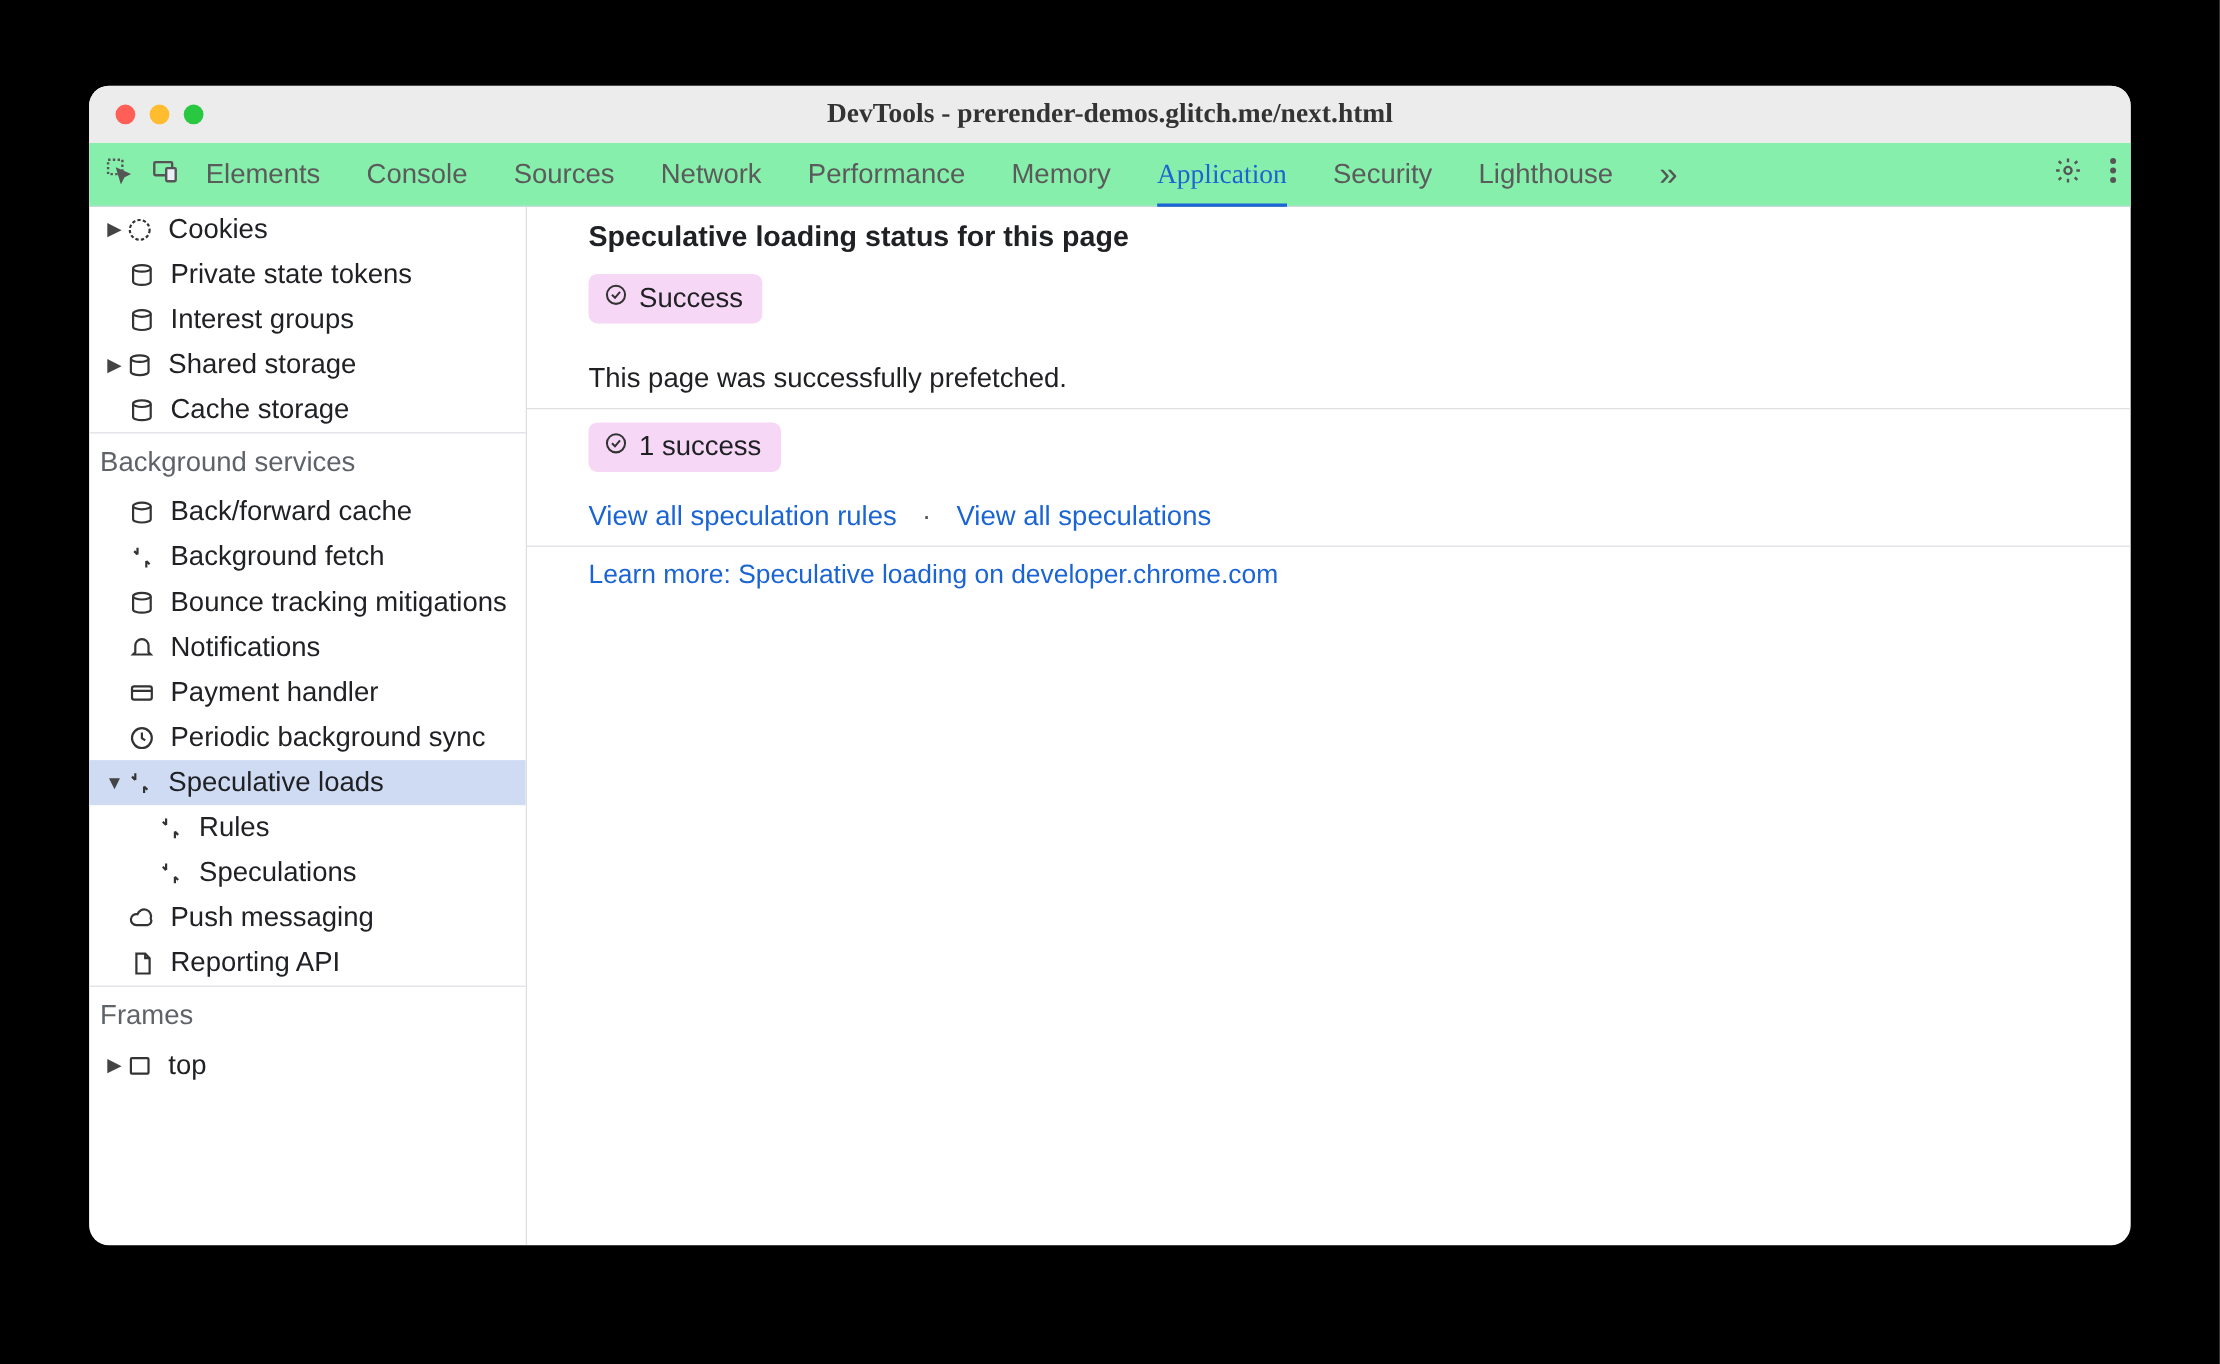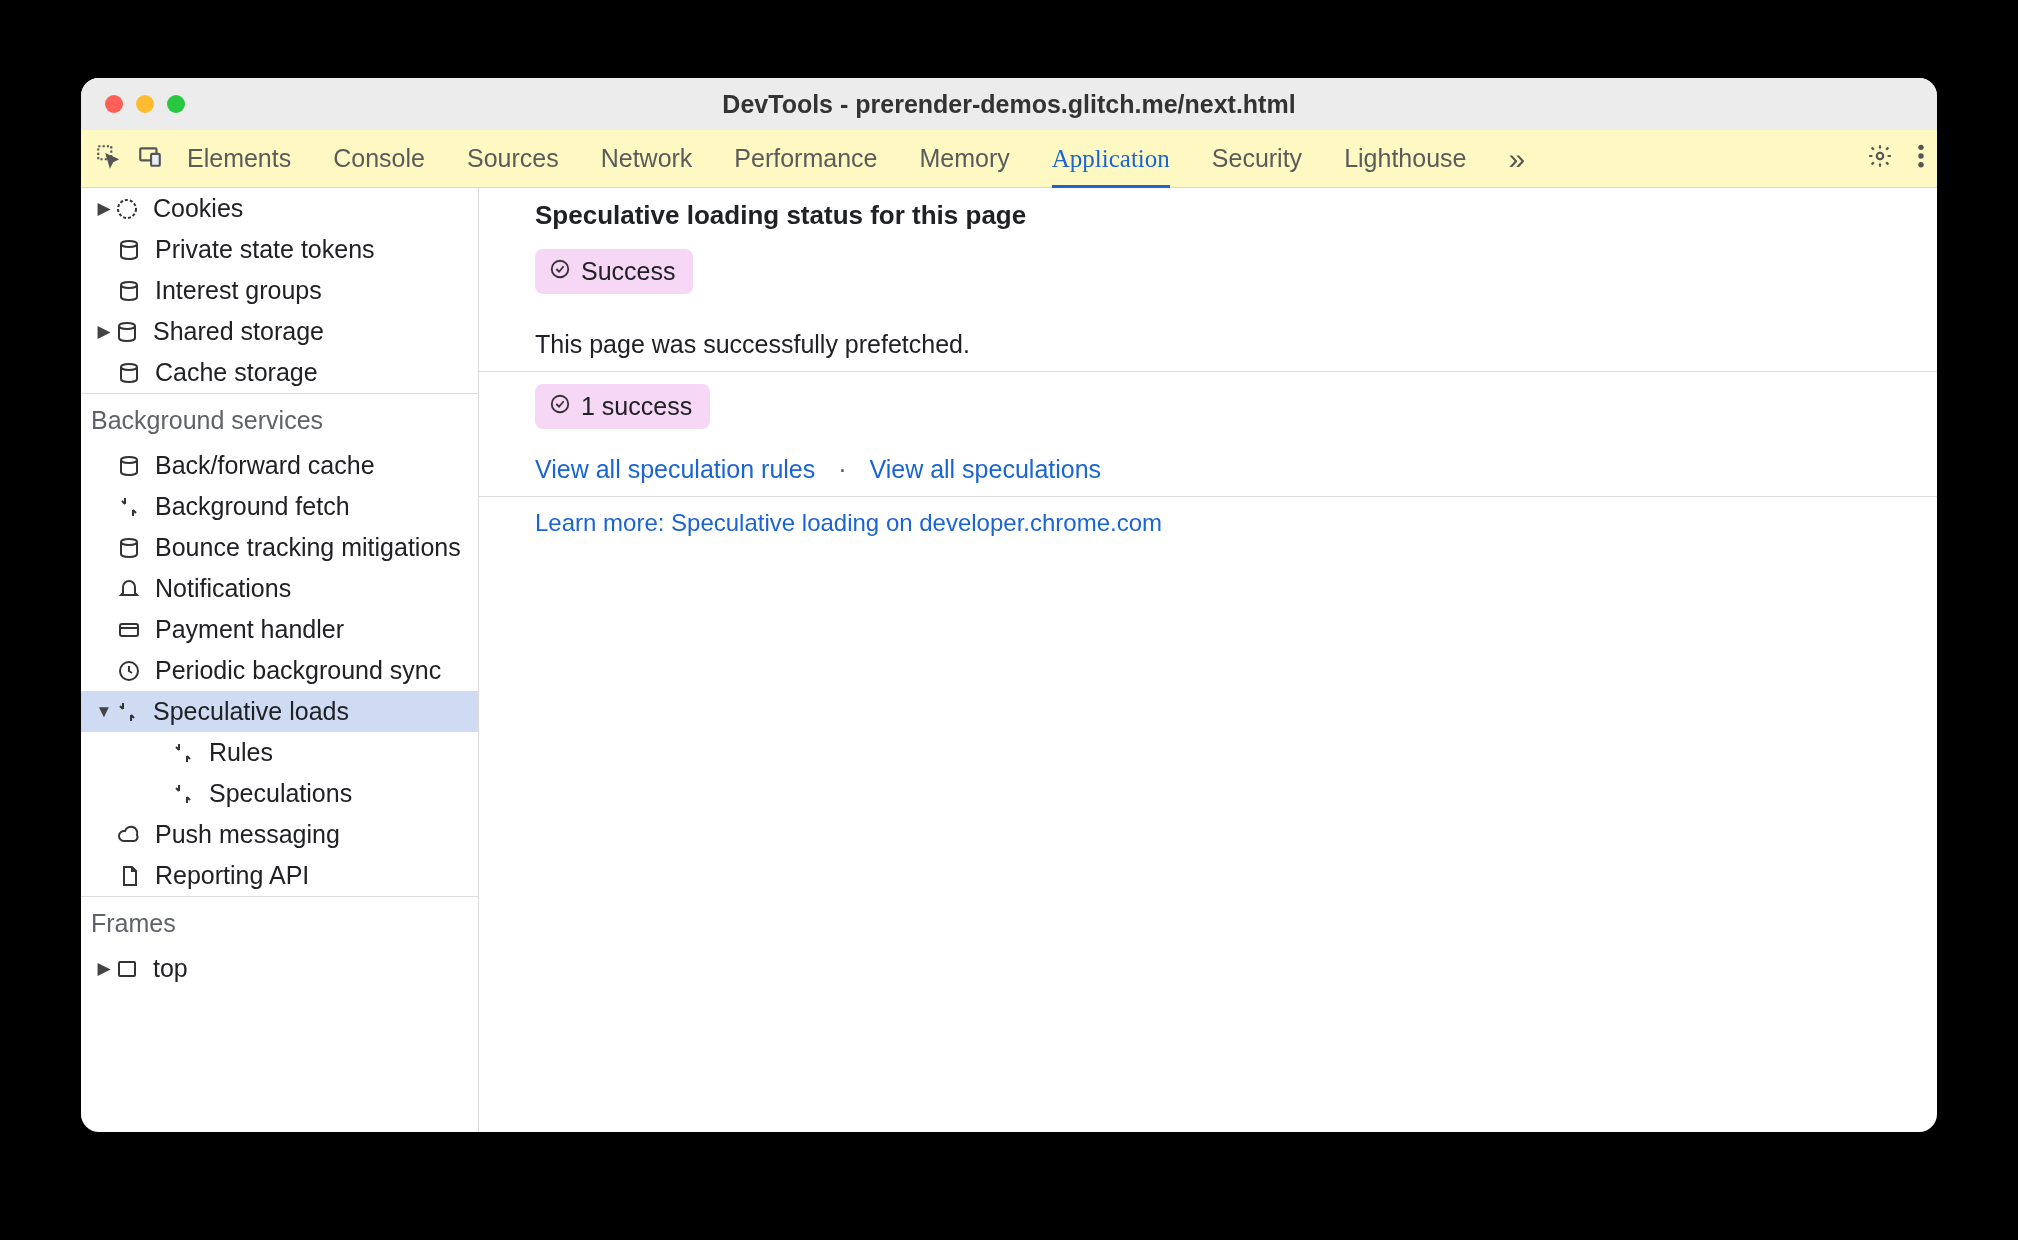--- a/index.html
+++ b/index.html
@@ -21,32 +21,33 @@
   overflow: hidden;
   font-size: 24px;
 }
 .titlebar {
   background: #ececec;
   height: 52px;
   display: flex;
   align-items: center;
   padding: 0 24px;
   position: relative;
+  font-family: Liberation Serif, serif;
 }
 .traffic { display: flex; gap: 13px; }
 .dot { width: 18px; height: 18px; border-radius: 50%; }
 .dot.red { background: #ff5f57; }
 .dot.yellow { background: #febc2e; }
 .dot.green { background: #28c840; }
 .wtitle {
   position: absolute; left: 0; right: 0; text-align: center;
   font-weight: 600; font-size: 25px; color: #333; pointer-events: none;
 }
 .toolbar {
-  background: #fef9c3;
+  background: #86efac;
   height: 58px;
   display: flex;
   align-items: center;
   border-bottom: 1px solid #d3d6e2;
   padding: 0 12px 0 14px;
 }
 .tool-left { display: flex; align-items: center; gap: 16px; padding-right: 24px; }
 .tabs { display: flex; align-items: center; gap: 42px; flex: 1; }
 .tab {
   color: #5b5b5b; font-size: 25px; cursor: pointer; padding: 12px 0;
@@ -62,21 +63,21 @@
 }
 .side-item {
   display: flex; align-items: center; height: 41px; padding-left: 14px;
   color: #202124; font-size: 25px; cursor: pointer; white-space: nowrap;
 }
 .side-item.selected { background: #cedbf3; }
 .expander { width: 18px; font-size: 17px; color: #444; display: inline-block; text-align: center; }
 .side-icon { width: 28px; height: 28px; margin-right: 12px; display: flex; align-items: center; justify-content: center; color: #333; }
 .side-icon svg { width: 24px; height: 24px; }
 .indent1 { padding-left: 34px; }
-.indent2 { padding-left: 88px; }
+.indent2 { padding-left: 60px; }
 .divider { border-top: 1px solid #dadce0; }
 .main { flex: 1; overflow: auto; }
 .msection { padding: 12px 56px; border-bottom: 1px solid #dadce0; }
 .msection.noborder { border-bottom: none; }
 .mtitle { font-weight: 700; font-size: 26px; color: #202124; margin-bottom: 18px; }
 .badge {
   display: inline-flex; align-items: center; gap: 10px;
   background: #f6d7f6; color: #202124; padding: 8px 18px 8px 14px;
   border-radius: 8px; font-size: 25px;
 }

